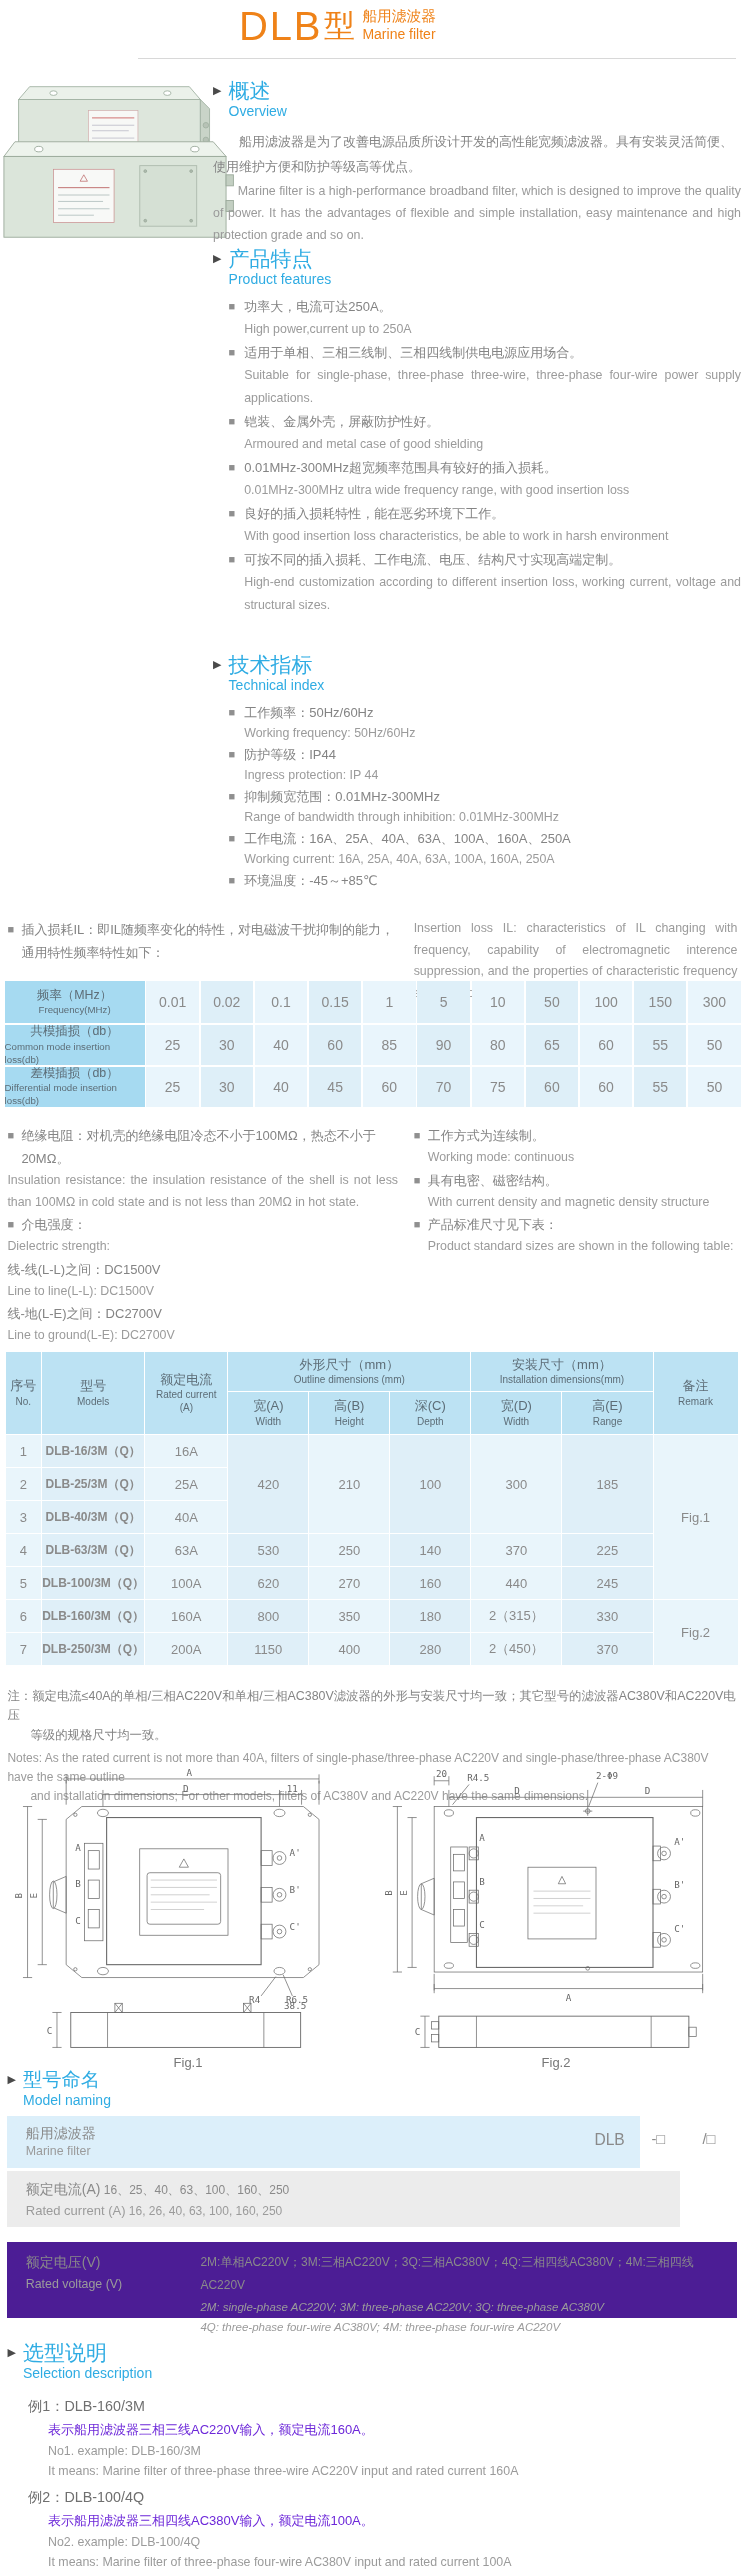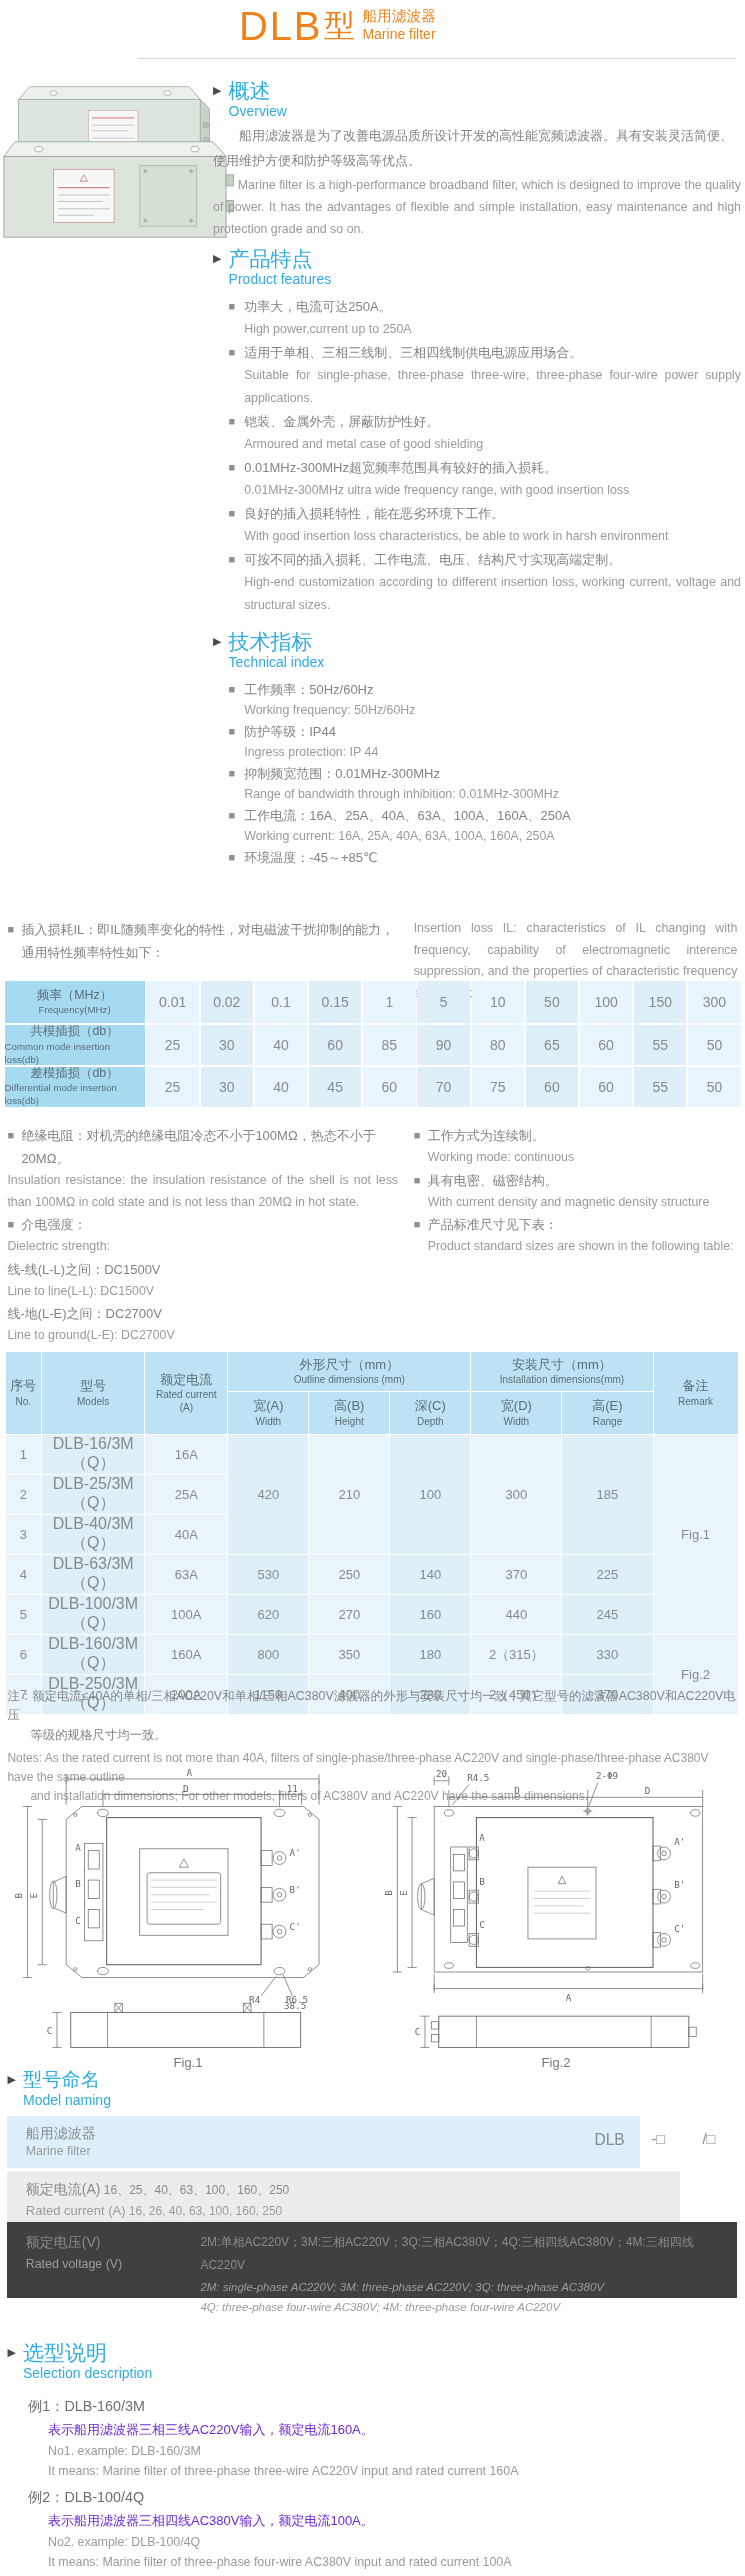--- a/index.html
+++ b/index.html
@@ -53,21 +53,21 @@
   .fcell { flex:1; margin-left:1.8px; display:flex; align-items:center; justify-content:center;
            font-size:14px; color:#8a8a8a; background:#E9F5FC; }
   .fcell:nth-child(even) { background:#DEEFF8; }
 
   
   .models { left:4.6px; top:1351px; width:734px; border-collapse:separate; border-spacing:1.8px; table-layout:fixed; }
   .models th { background:#BCE2F3; font-weight:normal; vertical-align:middle; }
   .models .hcn { font-size:13px; color:#5d6d77; line-height:16.6px; }
   .models .hen { font-size:10px; color:#5d6d77; line-height:13px; }
   .models td { text-align:center; vertical-align:middle; font-size:13px; color:#8a8a8a; height:32px; }
-  .models td.model { font-size:16px; }
+  .models td.model { font-size:12px;font-weight:bold; }
   .models tr.mh  th { height:39px; }
   .models tr.mh2 th { height:42px; }
   col.ca { background:#E9F5FB; } col.cb { background:#DFEFF8; }
 
   .notes { left:7.4px; top:1687px; width:730px; }
   .notes .n-cn { font-size:12.4px; line-height:19.3px; color:#848484; }
   .notes .n-en { font-size:12px; line-height:19.3px; color:#9b9b9b; }
   .ind { padding-left:23px; }
 
   
@@ -83,21 +83,21 @@
   .n-row1 .cn { font-size:14px; color:#8a8a8a; line-height:20px; }
   .n-row1 .en { font-size:12.4px; color:#9b9b9b; line-height:16.6px; }
   .n-code { position:absolute; top:14.7px; left:587px; font-size:15.6px; color:#8a8a8a; }
   .n-box { position:absolute; top:14.7px; font-size:14.7px; color:#8a8a8a; }
   .n-box.b1 { left:644px; } .n-box.b2 { left:695px; }
   .n-row2 { top:55px; width:673px; height:56px; background:#ECECEC; padding:8.3px 0 0 18.4px; }
   .n-row2 .l1 { font-size:12px; color:#8a8a8a; line-height:21px; }
   .n-row2 .l1 .lab { font-size:14px; }
   .n-row2 .l2 { font-size:12px; color:#9b9b9b; line-height:20px; }
   .n-row2 .l2 .lab { font-size:13px; }
-  .n-row3 { top:106px; width:730px; height:76px; background:#404040; display:flex; padding:9.2px 0 0 18.4px;justify-content:center; }
+  .n-row3 { top:126px; width:730px; height:76px; background:#4c1d95; display:flex; padding:9.2px 0 0 18.4px;justify-content:center; }
   .n-r3-lab { width:175px; }
   .n-r3-lab .cn { font-size:14px; color:#8a8a8a; line-height:23px; }
   .n-r3-lab .en { font-size:12.4px; color:#9b9b9b; line-height:20px; }
   .n-r3-val .v1 { font-size:12px; color:#8a8a8a; line-height:23px; }
   .n-r3-val .v2, .n-r3-val .v3 { font-size:11.5px; color:#9b9b9b; line-height:20px;font-style:italic; }
 
   
   .sel-ex { left:28px; top:2394px; width:708px; }
   .ex-label { font-size:14.3px; color:#6f6f6f; line-height:25px; }
   .ex-cn { font-size:13px; line-height:22px; color:#6d28d9; padding-left:20px; }
@@ -152,21 +152,21 @@
     <rect x="246" y="112" width="8" height="12" fill="#c3cfc2"></rect>
     <rect x="246" y="140" width="8" height="12" fill="#c3cfc2"></rect>
   </g>
 </svg>
 
 <div class="abs" style="left:213px; top:79px; width:528px">
   <div class="sec-title">
     <div class="st-cn">概述</div>
     <div class="st-en">Overview</div>
   </div>
-  <div class="cn-p" style="margin-top:2px">船用滤波器是为了改善电源品质所设计开发的高性能宽频滤波器。具有安装灵活简便、使用维护方便和防护等级高等优点。</div>
+  <div class="cn-p" style="margin-top:8px">船用滤波器是为了改善电源品质所设计开发的高性能宽频滤波器。具有安装灵活简便、使用维护方便和防护等级高等优点。</div>
   <div class="en-p" style="margin-top:1.8px">Marine filter is a high-performance broadband filter, which is designed to improve the quality of power. It has the advantages of flexible and simple installation, easy maintenance and high protection grade and so on.</div>
 </div>
 
 <div class="abs" style="left:213px; top:247px; width:528px">
   <div class="sec-title">
     <div class="st-cn">产品特点</div>
     <div class="st-en">Product features</div>
   </div>
   <div style="margin-top:6.4px; padding-left:15.6px">
 
@@ -190,21 +190,21 @@
       <div class="b-cn">良好的插入损耗特性，能在恶劣环境下工作。</div>
       <div class="b-en">With good insertion loss characteristics, be able to work in harsh environment</div>
     </div>
       <div class="b-item">
       <div class="b-cn">可按不同的插入损耗、工作电流、电压、结构尺寸实现高端定制。</div>
       <div class="b-en">High-end customization according to different insertion loss, working current, voltage and structural sizes.</div>
     </div>
     </div>
 </div>
 
-<div class="abs tech" style="left:213px; top:630px; width:528px">
+<div class="abs tech" style="left:213px; top:653px; width:528px">
   <div class="sec-title">
     <div class="st-cn">技术指标</div>
     <div class="st-en">Technical index</div>
   </div>
   <div style="margin-top:7.4px; padding-left:15.6px">
 
   <div class="b-item">
       <div class="b-cn">工作频率：50Hz/60Hz</div>
       <div class="b-en">Working frequency: 50Hz/60Hz</div>
     </div>

